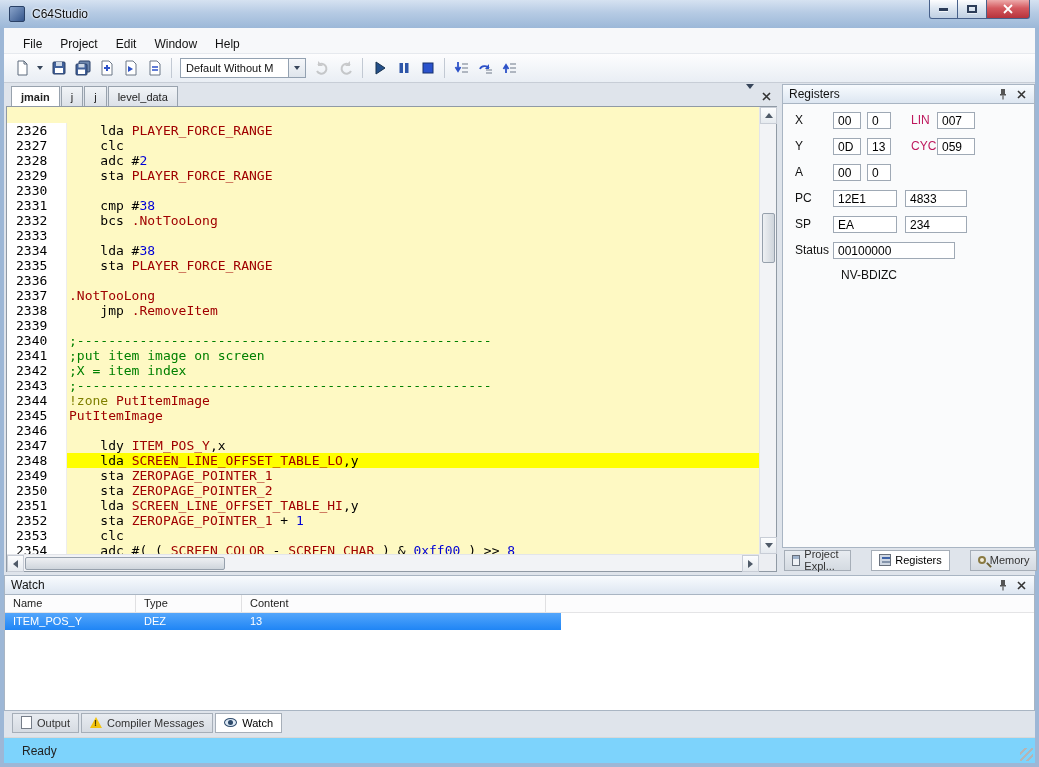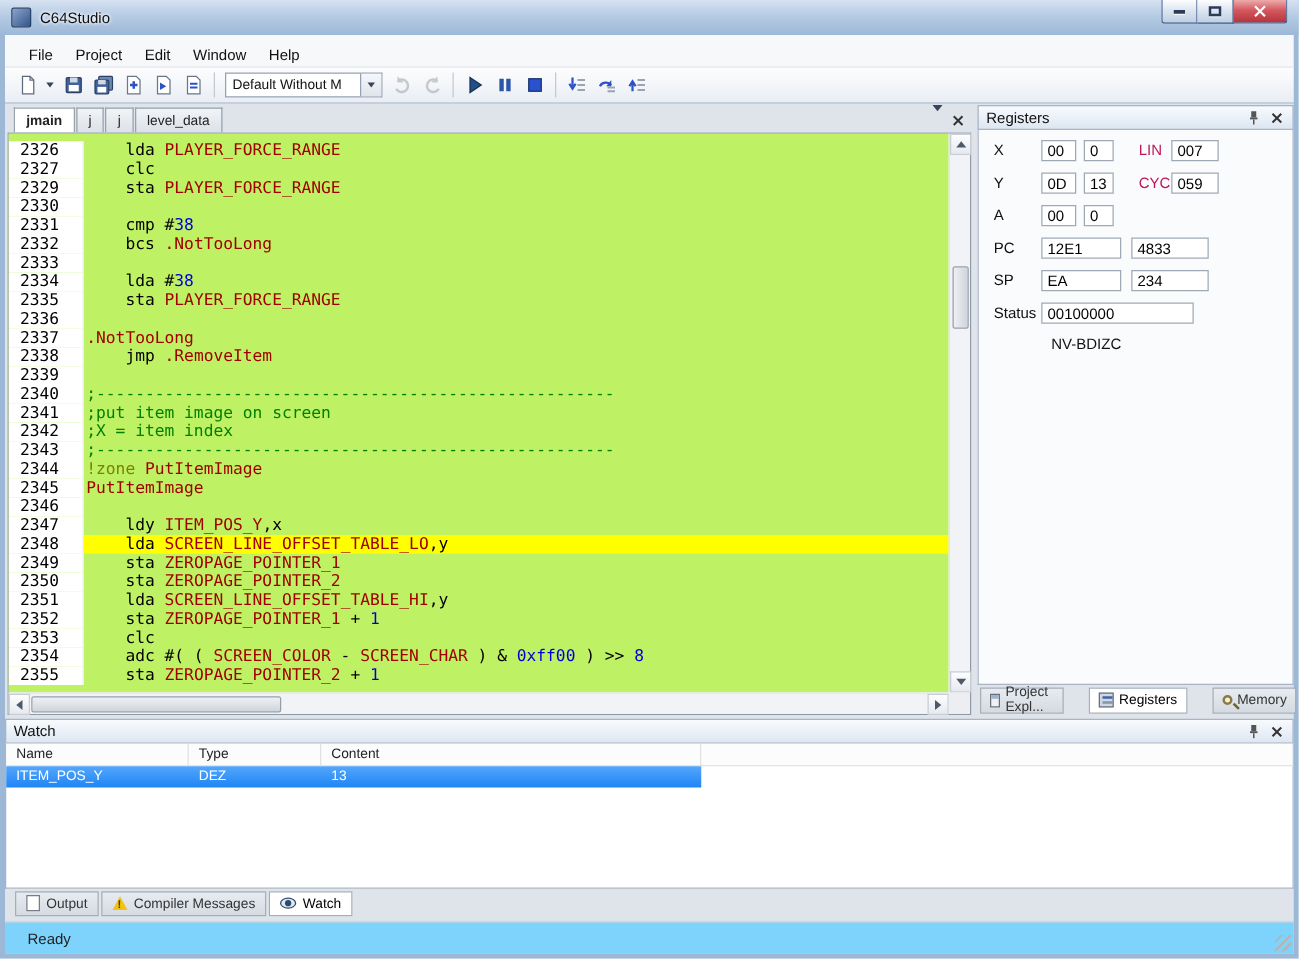--- a/index.html
+++ b/index.html
@@ -47,22 +47,22 @@
   .workspace{position:absolute;left:4px;top:83px;width:1031px;height:680px;background:#dfe4eb}
 
   
   .editor-group{position:absolute;left:2px;top:3px;width:771px;height:486px}
   .tabbar{height:20px;display:flex;align-items:flex-end;padding-left:5px;position:relative}
   .etab{height:20px;display:flex;align-items:center;padding:0 9px;margin-right:1px;font-size:11px;
     background:linear-gradient(#f1f4f7,#dce1e8);border:1px solid #98a2ad;border-bottom:none;color:#222}
   .etab.active{background:#fff;font-weight:bold}
   .tabbar-right{position:absolute;right:6px;top:3px;display:flex;gap:8px;align-items:center}
   .editor-body{position:absolute;top:20px;left:0;right:0;bottom:0;background:#fff;border:1px solid #909aa5}
-  .code-view{position:absolute;top:0;left:0;right:17px;bottom:17px;overflow:hidden;background:#bef264;
-    font-family:"DejaVu Sans Mono",monospace;font-size:13px;line-height:15px;padding-top:6px}
+  .code-view{position:absolute;top:0;left:0;right:17px;bottom:17px;overflow:hidden;background:#fef9c3;
+    font-family:"DejaVu Sans Mono",monospace;font-size:13px;line-height:15px;padding-top:16px}
   .codeline{display:flex;height:15px;white-space:pre}
   .ln{flex:0 0 60px;padding-left:9px;background:#fff;color:#000;border-right:1px solid #ededed}
   .lt{flex:1 1 auto;padding-left:2px}
   .codeline.hl .lt{background:#ffff00}
   .tok-k{color:#000}.tok-l{color:#a00000}.tok-n{color:#0000d6}.tok-c{color:#008000}.tok-z{color:#7f7f00}
 
   
   .vscrollbar{position:absolute;top:0;right:0;width:17px;bottom:17px;background:#f2f3f6;border-left:1px solid #e3e5ea}
   .hscrollbar{position:absolute;left:0;bottom:0;right:17px;height:17px;background:#f2f3f6;border-top:1px solid #e3e5ea}
   .scroll-corner{position:absolute;right:0;bottom:0;width:17px;height:17px;background:#eceef2}
@@ -112,21 +112,21 @@
     border-bottom:11px solid #f2c30f;position:relative}
   .warning-icon::after{content:"!";position:absolute;left:-2px;top:1px;font-size:9px;font-weight:bold;color:#4a3a00}
   .eye-icon{width:13px;height:9px;border:1px solid #2e4a6b;border-radius:50%;background:#dce8f4;position:relative}
   .eye-icon::after{content:"";position:absolute;left:3px;top:1px;width:5px;height:5px;border-radius:50%;background:#2e4a6b}
 
   
   .watch-panel{position:absolute;left:0;top:492px;width:1031px;height:136px}
   .watch-table{position:absolute;top:20px;left:0;right:0;bottom:0;background:#fff;border:1px solid #a9b5c3;border-top:none}
   .wheader{display:flex;height:18px;background:#fcfcfd;border-bottom:1px solid #e4e4e6}
   .wcell{padding-left:8px;line-height:17px;font-size:11px;color:#222;border-right:1px solid #e0e0e2;overflow:hidden}
-  .wcol0{width:146px}.wcol1{width:106px}.wcol2{width:304px}
+  .wcol0{width:131px}.wcol1{width:106px}.wcol2{width:304px}
   .wrow{display:flex;height:17px;width:556px}
   .wrow.selected{background:linear-gradient(#54a6fb,#1f85f5);color:#fff}
   .wrow .wcell{border-right:1px solid transparent;font-size:11px;color:inherit;line-height:16px}
 
   
   .bottom-tabs{position:absolute;left:0;top:628px;width:1031px;height:23px;display:flex;align-items:center;padding-left:8px;gap:2px}
   .btab{display:inline-flex;align-items:center;gap:5px;height:20px;padding:0 8px;font-size:11px;color:#333;
     border:1px solid #a6aeb8;background:linear-gradient(#e8ecf1,#d6dbe2)}
   .btab.active{background:#fff;color:#000}
   .statusbar{position:absolute;left:0;top:654px;width:1031px;height:26px;background:#7dd3fc;
@@ -282,20 +282,21 @@
             <svg width="9" height="9" viewBox="0 0 9 9">
                 <path d="M1,1 L8,8 M8,1 L1,8" stroke="#333" stroke-width="1.6"></path>
               </svg>
           </span>
         </div>
       </div>
       <div class="editor-body">
         <div class="code-view" id="code-view">
             <div class="codeline"><span class="ln">2326</span><span class="lt"><span class="tok-k">    lda </span><span class="tok-l">PLAYER_FORCE_RANGE</span></span></div>
             <div class="codeline"><span class="ln">2327</span><span class="lt"><span class="tok-k">    clc</span></span></div>
+            <div class="codeline"><span class="ln">2328</span><span class="lt"><span class="tok-k">    adc #</span><span class="tok-n">2</span></span></div>
             <div class="codeline"><span class="ln">2329</span><span class="lt"><span class="tok-k">    sta </span><span class="tok-l">PLAYER_FORCE_RANGE</span></span></div>
             <div class="codeline"><span class="ln">2330</span><span class="lt"></span></div>
             <div class="codeline"><span class="ln">2331</span><span class="lt"><span class="tok-k">    cmp #</span><span class="tok-n">38</span></span></div>
             <div class="codeline"><span class="ln">2332</span><span class="lt"><span class="tok-k">    bcs </span><span class="tok-l">.NotTooLong</span></span></div>
             <div class="codeline"><span class="ln">2333</span><span class="lt"></span></div>
             <div class="codeline"><span class="ln">2334</span><span class="lt"><span class="tok-k">    lda #</span><span class="tok-n">38</span></span></div>
             <div class="codeline"><span class="ln">2335</span><span class="lt"><span class="tok-k">    sta </span><span class="tok-l">PLAYER_FORCE_RANGE</span></span></div>
             <div class="codeline"><span class="ln">2336</span><span class="lt"></span></div>
             <div class="codeline"><span class="ln">2337</span><span class="lt"><span class="tok-l">.NotTooLong</span></span></div>
             <div class="codeline"><span class="ln">2338</span><span class="lt"><span class="tok-k">    jmp </span><span class="tok-l">.RemoveItem</span></span></div>

